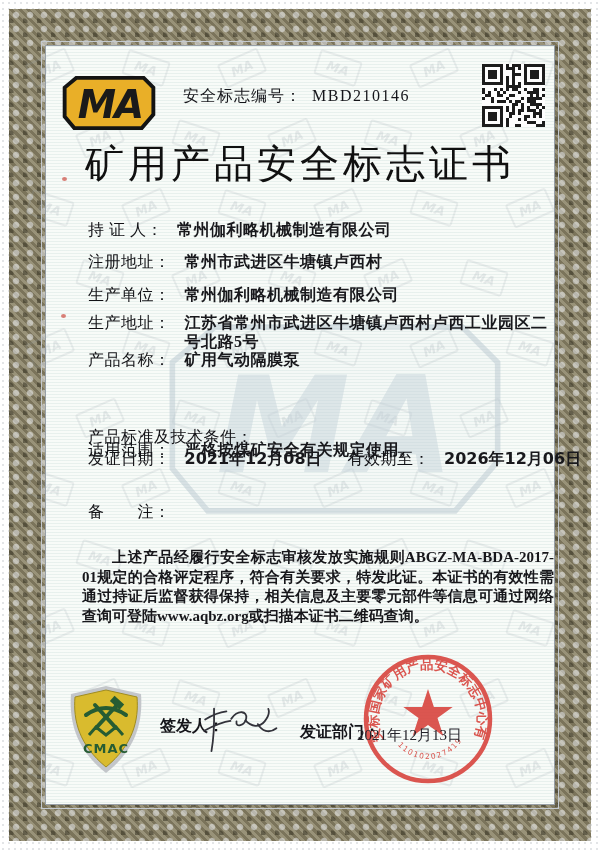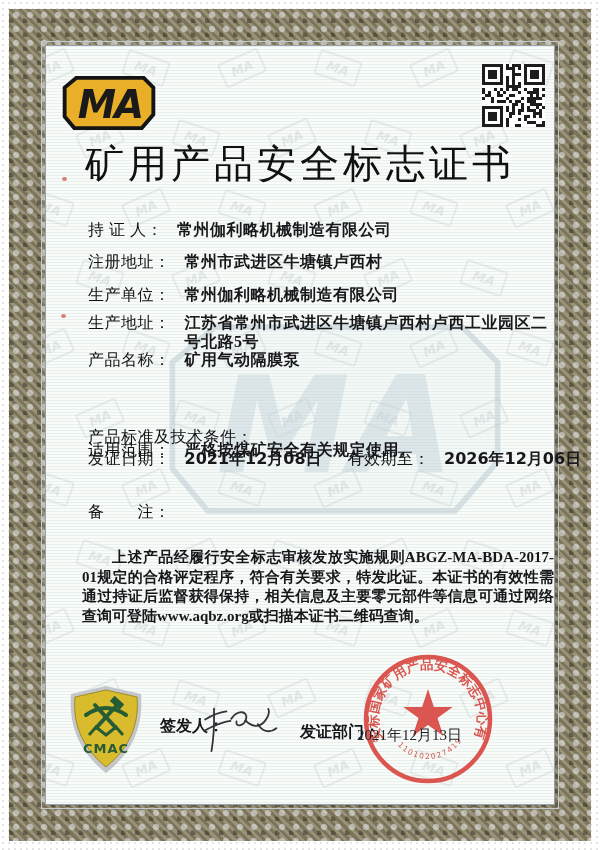--- a/index.html
+++ b/index.html
@@ -115,20 +115,23 @@
   <svg class="wm-big" viewBox="0 0 96 56">
     <polygon points="14,2 84,2 94,12 94,40 82,54 12,54 2,42 2,12" fill="rgba(190,205,215,0.10)" stroke="#b8c7d0" stroke-width="1.6"></polygon>
     <text x="48" y="43" text-anchor="middle" font-family="DejaVu Sans, sans-serif" font-style="italic" font-weight="900" font-size="38" fill="#c4d2da">MA</text>
   </svg>
 
   <svg class="ma-logo" viewBox="0 0 96 56">
     <polygon points="14,2 84,2 94,12 94,40 82,54 12,54 2,42 2,12" fill="#e9af28" stroke="#141414" stroke-width="4"></polygon>
     <text x="49" y="44" text-anchor="middle" font-family="DejaVu Sans, sans-serif" font-style="italic" font-weight="900" font-size="40" letter-spacing="-2" fill="#1a1a1a">MA</text>
   </svg>
 
+  <div class="certno">
+    <span>安全标志编号：</span><span class="no">MBD210146</span>
+  </div>
 
   <svg class="qr" id="qr-svg" viewBox="0 0 21 21" shape-rendering="crispEdges">
       <rect x="0" y="0" width="21" height="21" fill="#fdfdfd"></rect>
       <rect x="0" y="0" width="1" height="1" fill="#1c1c1c"></rect>
       <rect x="1" y="0" width="1" height="1" fill="#1c1c1c"></rect>
       <rect x="2" y="0" width="1" height="1" fill="#1c1c1c"></rect>
       <rect x="3" y="0" width="1" height="1" fill="#1c1c1c"></rect>
       <rect x="4" y="0" width="1" height="1" fill="#1c1c1c"></rect>
       <rect x="5" y="0" width="1" height="1" fill="#1c1c1c"></rect>
       <rect x="6" y="0" width="1" height="1" fill="#1c1c1c"></rect>

